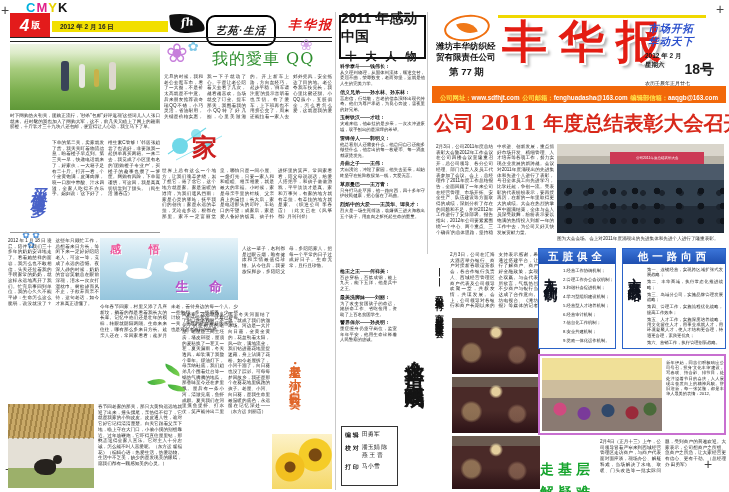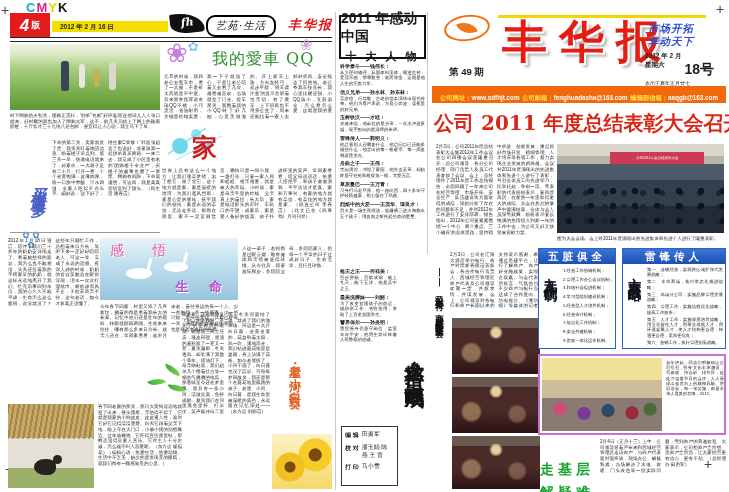--- a/index.html
+++ b/index.html
@@ -15,21 +15,21 @@
   .cmyk{left:26px;top:0;font-size:13px;font-weight:bold;letter-spacing:1px}
   .cmyk .c{color:#00b0dd}.cmyk .m{color:#e0218a}.cmyk .y{color:#e8d200}.cmyk .k{color:#151515}
   .cr{font-size:14px;color:#444;font-weight:400}
   
   .lp-badge{left:10px;top:13px;width:40px;height:24px;background:#e31b1b;color:#fff;display:flex;align-items:center;justify-content:center;gap:2px}
   .lp-badge .n{font-size:17px;font-weight:bold;font-style:italic;line-height:1}
   .lp-badge .w{font-size:9px;font-weight:bold}
   .lp-datebar{left:52px;top:21px;width:116px;height:11px;background:#f2df00;color:#222;font-size:6.5px;font-weight:bold;line-height:11px;padding-left:8px}
   .lp-swoosh{left:170px;top:13px;width:34px;height:20px;background:#111;border-radius:2px 100% 4px 60%;transform:rotate(-6deg)}
   .lp-swoosh span{color:#fff;font:bold italic 11px "DejaVu Serif",serif;position:absolute;left:11px;top:3px}
-  .lp-seclabel{left:206px;top:15px;width:70px;height:22px;border:2px solid #000;border-radius:9px;display:flex;align-items:center;justify-content:center;font-size:10.5px;font-weight:normal;font-style:italic;letter-spacing:1px;background:#fff}
+  .lp-seclabel{left:206px;top:15px;width:70px;height:31px;border:2px solid #000;border-radius:9px;display:flex;align-items:center;justify-content:center;font-size:10.5px;font-weight:bold;font-style:italic;letter-spacing:1px;background:#fff}
   .lp-paper{left:288px;top:16px;font-size:13px;font-weight:bold;font-style:italic;color:#e01414;letter-spacing:2px;font-family:"DejaVu Serif",serif}
   .lp-rule{left:10px;top:37px;width:322px;height:5px;border-top:1.5px solid #222;border-bottom:1px solid #222}
   .ph{overflow:hidden}
   .ph-family{left:10px;top:44px;width:150px;height:66px;background:linear-gradient(180deg,#eef4e4 0%,#dcebc8 14%,#a8cc7e 38%,#7db050 70%,#5f9838 100%)}
   .pp{position:absolute;border-radius:3px}
   .pA{left:34%;top:26%;width:8px;height:30px;background:#3a4458}
   .pB{left:46%;top:30%;width:6px;height:24px;background:#e8e8e2}
   .pC{left:56%;top:38%;width:5px;height:18px;background:#c8b24a}
   .pD{left:66%;top:28%;width:7px;height:28px;background:#ddd8ce}
   .mcg-cap{left:10px;top:113px;width:150px;height:25px}
@@ -37,21 +37,21 @@
   .mcg-flowers{left:15px;top:230px;width:32px;font-size:9px;color:#4a8fd8;line-height:10px;text-align:center}
   .mcg-body{left:52px;top:140px;width:108px;height:88px}
   .divider1{left:10px;top:232px;width:150px;border-top:1px solid #999}
   .gw-col1{left:8px;top:238px;width:91px;height:128px}
   .gw-img{left:100px;top:238px;width:138px;height:62px;background:linear-gradient(180deg,#e6f3f9 0%,#c2e0ee 40%,#95c5dd 100%)}
   .swan{position:absolute;background:#fff;border-radius:50%}
   .sw1{left:26px;top:30px;width:26px;height:11px}
   .sw2{left:64px;top:24px;width:24px;height:10px}
   .swn{position:absolute;width:3px;height:12px;background:#fff;border-radius:2px;transform:rotate(14deg)}
   .n1{left:48px;top:20px}.n2{left:84px;top:14px}
-  .gw-t1{position:absolute;left:10px;top:4px;font-size:14px;font-weight:normal;color:#f0559a;letter-spacing:12px;text-shadow:1px 1px 0 #fff;font-family:"DejaVu Serif",serif}
+  .gw-t1{position:absolute;left:10px;top:4px;font-size:11px;font-weight:bold;color:#f0559a;letter-spacing:12px;text-shadow:1px 1px 0 #fff;font-family:"DejaVu Serif",serif}
   .gw-t2{position:absolute;right:8px;bottom:4px;font-size:13px;font-weight:bold;color:#b84fc8;letter-spacing:8px;text-shadow:1px 1px 0 #fff;font-family:"DejaVu Serif",serif}
   .gw-cols{left:100px;top:304px;width:138px;height:62px}
   .gw-extra{left:242px;top:246px;width:90px;height:60px}
   .jia-decor{left:166px;top:124px;width:58px;height:38px}
   .jia-char{left:192px;top:131px;font-size:25px;font-weight:bold;color:#cc1f1f;font-family:"DejaVu Serif",serif}
   .jia-body{left:162px;top:168px;width:170px;height:71px}
   .qq-lotus-l{left:166px;top:40px;font-size:26px;color:#c77fdb;line-height:1}
   .qq-lotus-l .s2c{font-size:13px;color:#7ec8e8;vertical-align:top}
   .qq-title{left:212px;top:49px;font-size:16px;font-weight:normal;color:#2f8f2f;letter-spacing:1px;font-family:"DejaVu Serif",serif}
   .qq-lotus-r{left:300px;top:36px;font-size:15px;color:#d6a6e8}
@@ -280,21 +280,25 @@
     <div class="ed-row">
         <span class="ed-role">打 印</span>
         <span class="ed-names">马小雪</span>
       </div>
   </div>
 
   <div class="abs rp-logo">
       <div class="fl"></div>
     </div>
   <div class="abs rp-yline"></div>
-  <div class="abs rp-issue">第 49 期</div>
+  <div class="abs rp-co">
+    <div>潍坊丰华纺织经</div>
+    <div>贸有限责任公司</div>
+  </div>
+  <div class="abs rp-issue">第 77 期</div>
   <div class="abs rp-title">丰华报</div>
   <div class="abs rp-slogan">
     <div>市场开拓</div>
     <div>华动天下</div>
   </div>
   <div class="abs rp-date">
     <div class="d1">2012 年 2 月</div>
     <div class="d2">
         <span class="wd">星期六</span>
         <span class="dn">18号</span>
@@ -331,21 +335,21 @@
         <div class="it">4.学习型组织建设机制；</div>
         <div class="it">5.经营型人才培养机制；</div>
         <div class="it">6.经营审计机制；</div>
         <div class="it">7.信息化工作机制；</div>
         <div class="it">8.安全共建机制；</div>
         <div class="it">9.党政一体化运作机制。</div>
       </div>
     </div>
   </div>
   <div class="abs sumbox sumR">
-    <div class="sumH">雷锋传人</div>
+    <div class="sumH">他一路向西</div>
     <div class="sumIn">
       <div class="sumLab">六大发展战略</div>
       <div class="sumItems">
         <div class="it">第一、连锁经营，实现跨区域扩张式发展战略；</div>
         <div class="it">第二、丰华商城，执行常态化推进战略；</div>
         <div class="it">第三、岛城分公司，实施品牌管理发展战略；</div>
         <div class="it">第四、管理工作，实施流程优化战略，提高工作效率；</div>
         <div class="it">第五、人才工作，实施深度培养战略，用文化留住人才，用事业成就人才，用环境凝聚人才，使人才结构更合理，待遇更合理，素质更优良；</div>
         <div class="it">第六、营销工作，执行管理创新战略。</div>
       </div>

